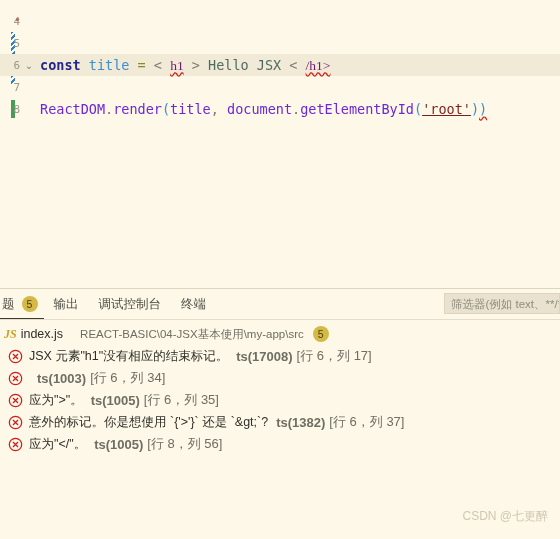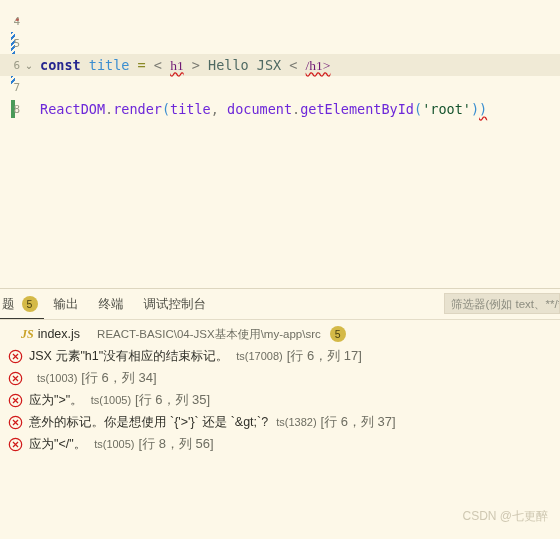--- a/index.html
+++ b/index.html
@@ -66,21 +66,21 @@
   
   .t-comment { color: #9b9b93; font-style: italic; }
   .t-keyword { color: #26268f; font-weight: bold; }
   .t-var     { color: #3b8ed0; }
   .t-op      { color: #8a8a28; }
   .t-punct   { color: #7a7a72; }
   .t-tag     { color: #701a75; font-family: Liberation Serif, serif; }
   .t-plain   { color: #4f6a63; }
   .t-ident   { color: #6d28d9; }
   .t-paren   { color: #3b8ed0; }
-  .t-string  { color: #14532d; }
+  .t-string  { color: #7f1d1d; text-decoration: underline; }
   .squiggle-wave {
     position: relative;
     text-decoration: underline wavy #d11a1a;
     text-decoration-skip-ink: none;
     text-underline-offset: 2px;
   }
 
   
   .gutter-bar {
     position: absolute;
@@ -182,21 +182,21 @@
   #filter-box input::placeholder { color: #8d8d80; }
 
   
   #problems {
     padding-top: 3px;
   }
   .file-row {
     display: flex;
     align-items: center;
     height: 22px;
-    padding-left: 21px;
+    padding-left: 4px;
     font-size: 12.5px;
     color: #2f2f28;
     cursor: pointer;
   }
   .file-icon {
     flex: 0 0 auto;
     color: #c9a227;
     font-size: 12px;
     font-weight: bold;
     font-family: "Liberation Serif", serif;
@@ -234,22 +234,23 @@
   }
   .err-icon {
     flex: 0 0 15px;
     width: 15px; height: 15px;
     margin-right: 6px;
     display: inline-block;
   }
   .problem-msg { color: #2f2f28; }
   .problem-code {
     color: #6e6e62;
-    font-size: 11px;
+    font-size: 13px;
     margin-left: 8px;
+    font-weight: bold;
   }
   .problem-loc {
     color: #6e6e62;
     font-size: 13px;
     margin-left: 4px;
   }
 
   #watermark {
     position: absolute;
     right: 12px;
@@ -280,24 +281,24 @@
   <div id="panel-tabs">
 
     <div class="panel-tab active first">
         <span>题</span>
         <span class="tab-badge">5</span>
       </div>
       <div class="panel-tab">
         <span>输出</span>
       </div>
       <div class="panel-tab">
+        <span>调试控制台</span>
+      </div>
+      <div class="panel-tab">
         <span>终端</span>
-      </div>
-      <div class="panel-tab">
-        <span>调试控制台</span>
       </div>
       <div id="filter-box">
       <input id="filter-input" type="text" placeholder="筛选器(例如 text、**/*.ts、!**/node_modules/**)" style="">
     </div>
   </div>
 
   <div id="problems">
     <div class="file-row">
       <span class="file-icon">JS</span>
       <span class="file-name">index.js</span>

